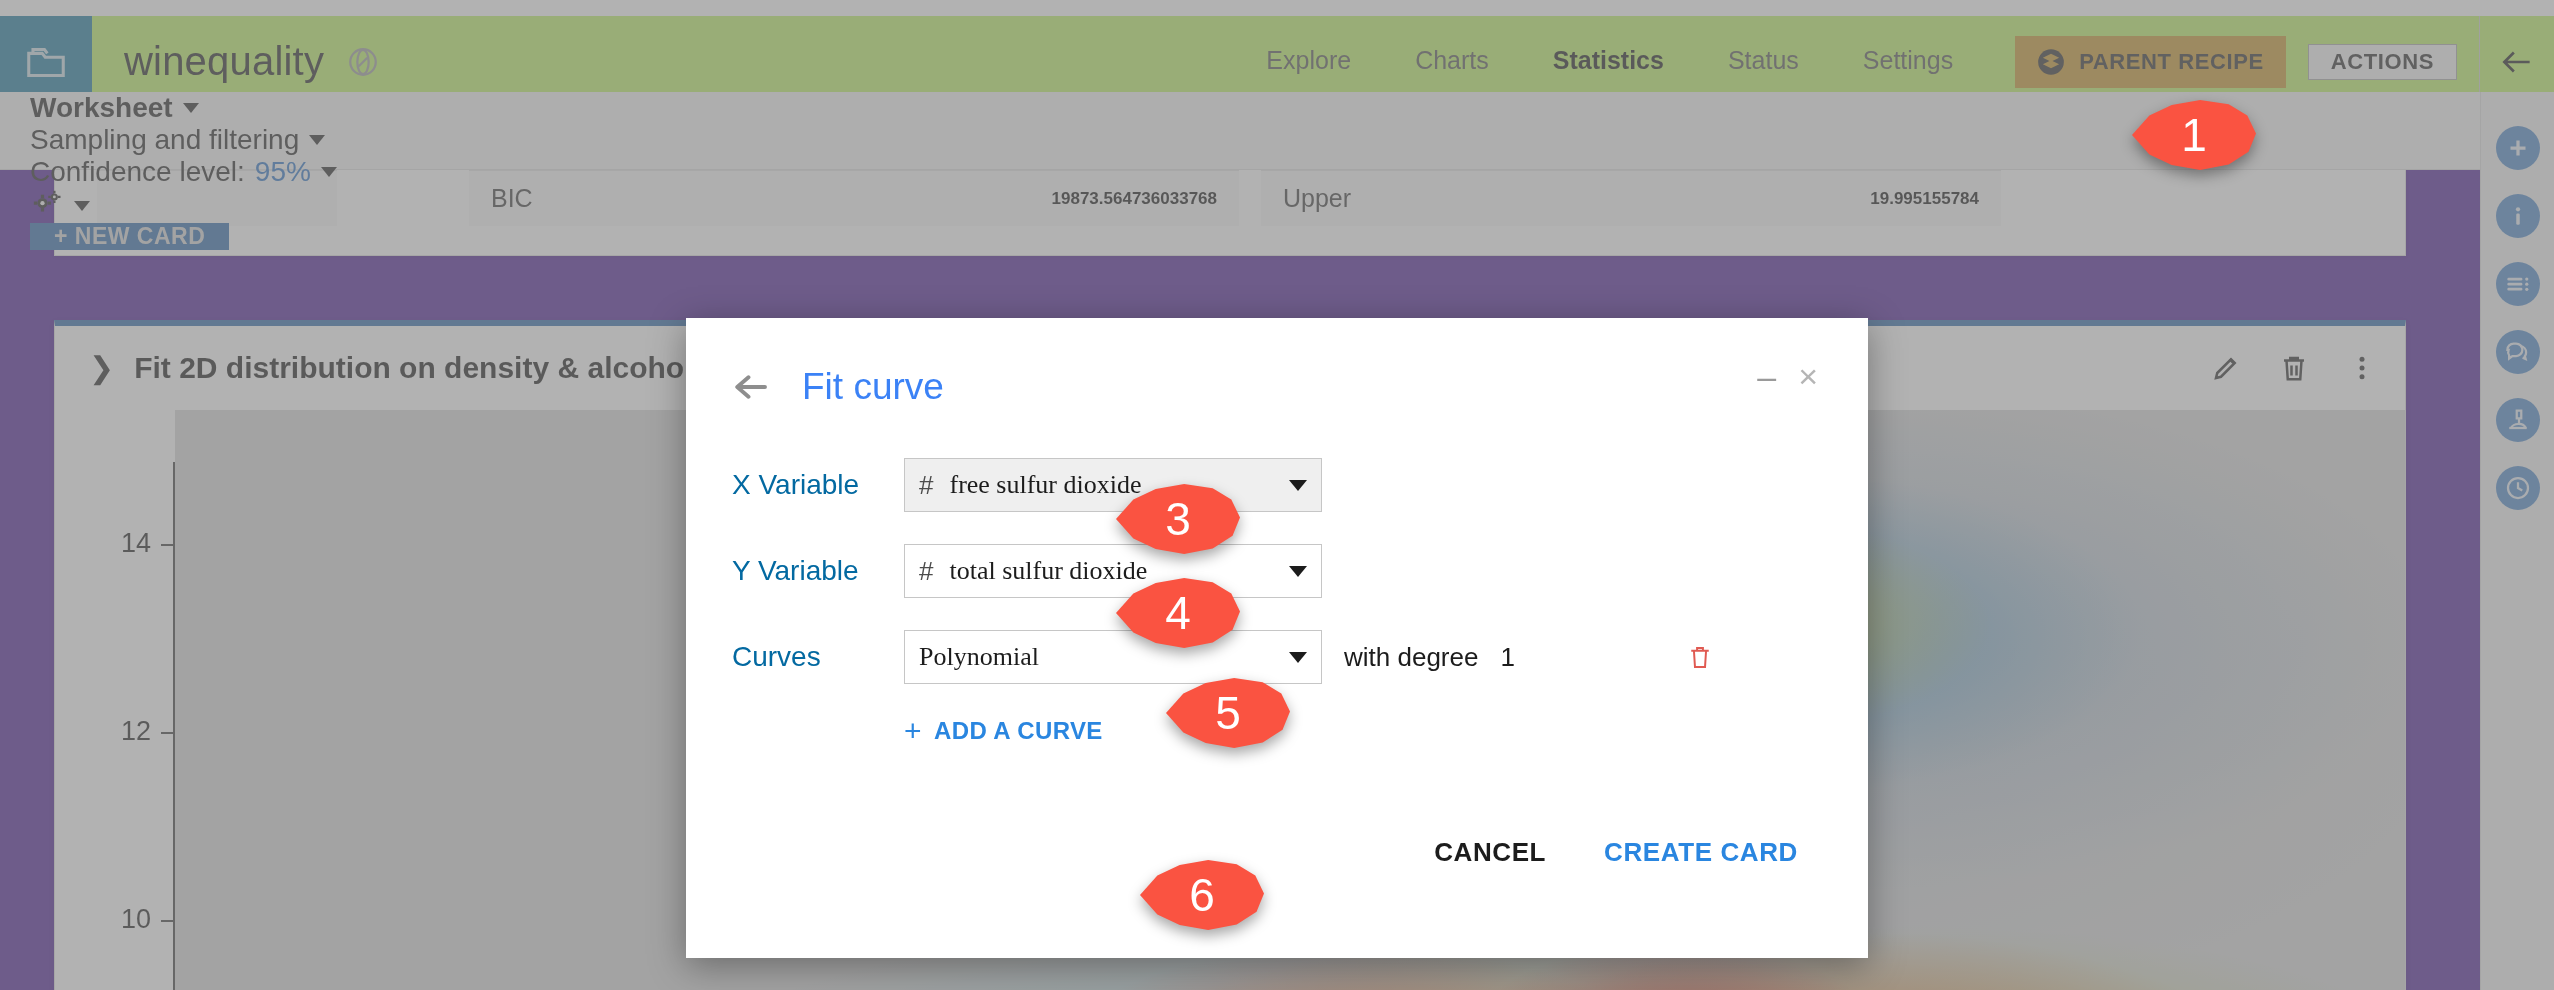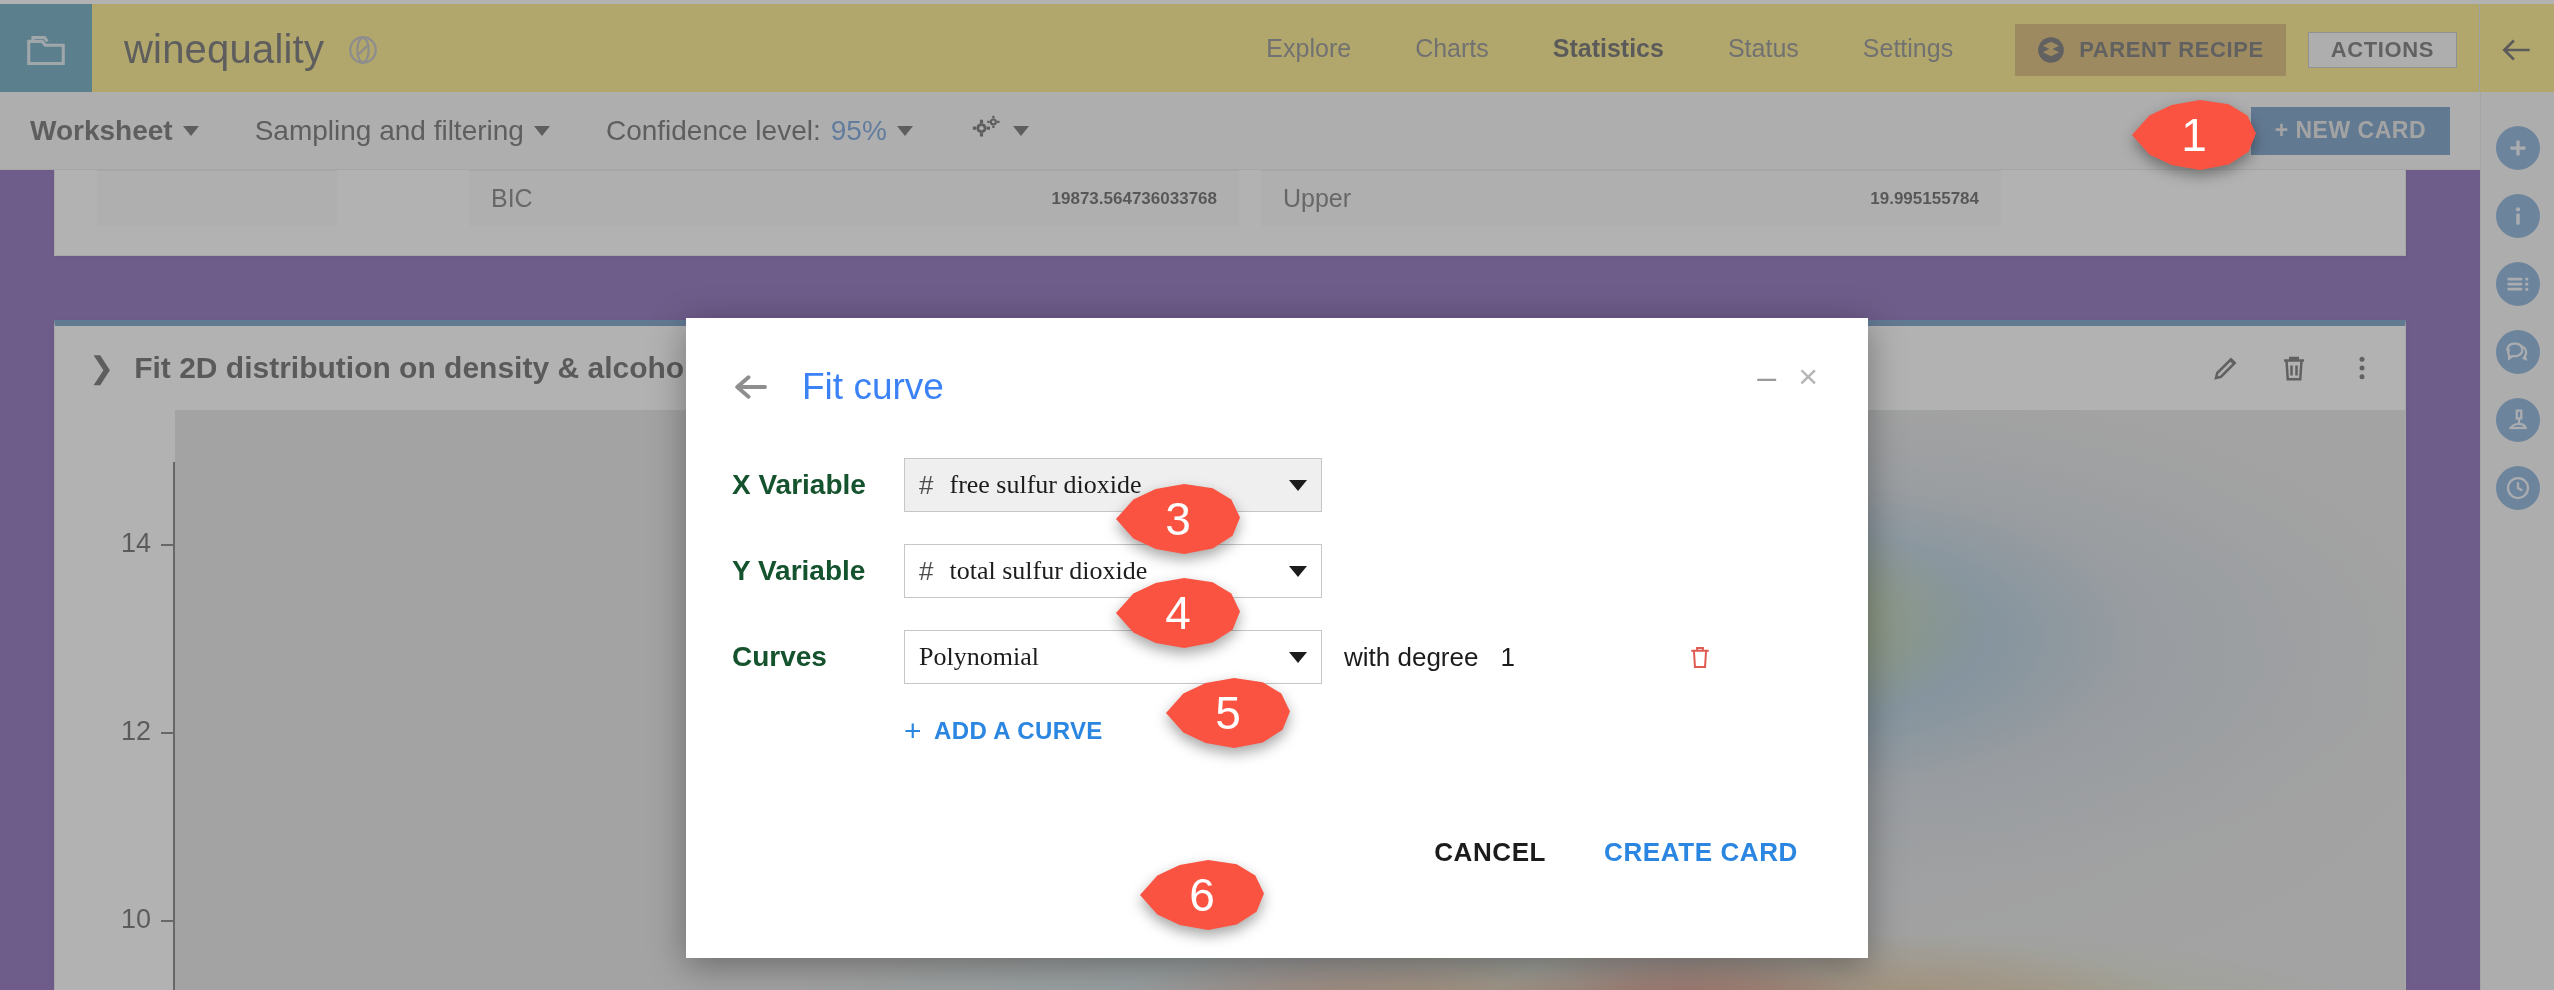--- a/index.html
+++ b/index.html
@@ -21,23 +21,23 @@
   
   #scrim {
     position: absolute; inset: 0;
     background: rgba(130,130,130,0.62);
     z-index: 40;
     pointer-events: none;
   }
 
   
   #topbar {
-    position: absolute; left: 0; top: 4px;
+    position: absolute; left: 0; top: 16px;
     width: 2554px; height: 92px;
-    background: #fde047;
+    background: #bef264;
     border-bottom: 1px solid #d5d5d5;
     display: flex; align-items: stretch;
     z-index: 10;
   }
   #folder-tile {
     width: 92px; height: 92px;
     background: #1b7a9e;
     display: flex; align-items: center; justify-content: center;
     flex: none;
     cursor: pointer;
@@ -108,23 +108,24 @@
     flex: none; cursor: pointer;
   }
   #back-arrow-cell svg { width: 38px; height: 38px; }
 
   
   #toolbar {
     position: absolute; left: 0; top: 92px;
     width: 2480px; height: 78px;
     background: #f4f4f4;
     border-bottom: 1px solid #dddddd;
-    display: flex; align-items: center;
+    display: flex; align-items: flex-start;
     padding-left: 30px;
     z-index: 10;
+    flex-direction: column;
   }
   .tb-item {
     display: flex; align-items: center; gap: 10px;
     font-size: 28px; color: #222;
     margin-right: 56px;
     cursor: pointer; white-space: nowrap;
   }
   .tb-item.bold { font-weight: bold; }
   .tb-accent { color: #2a72c4; }
   .caret-down {
@@ -291,21 +292,21 @@
   }
 
   #modal-body { padding: 28px 46px 0 46px; flex: 1 1 auto; }
 
   .form-row {
     display: flex; align-items: center;
     margin-bottom: 32px;
   }
   .form-label {
     width: 172px; flex: none;
-    font-size: 28px; color: #14532d; font-weight: bold;
+    font-size: 28px; color: #0369a1;
   }
   .sel {
     position: relative;
     width: 418px; height: 54px;
     border: 1px solid #c6c6c6;
     display: flex; align-items: center;
     padding: 0 14px;
     cursor: pointer;
     flex: none;
   }

